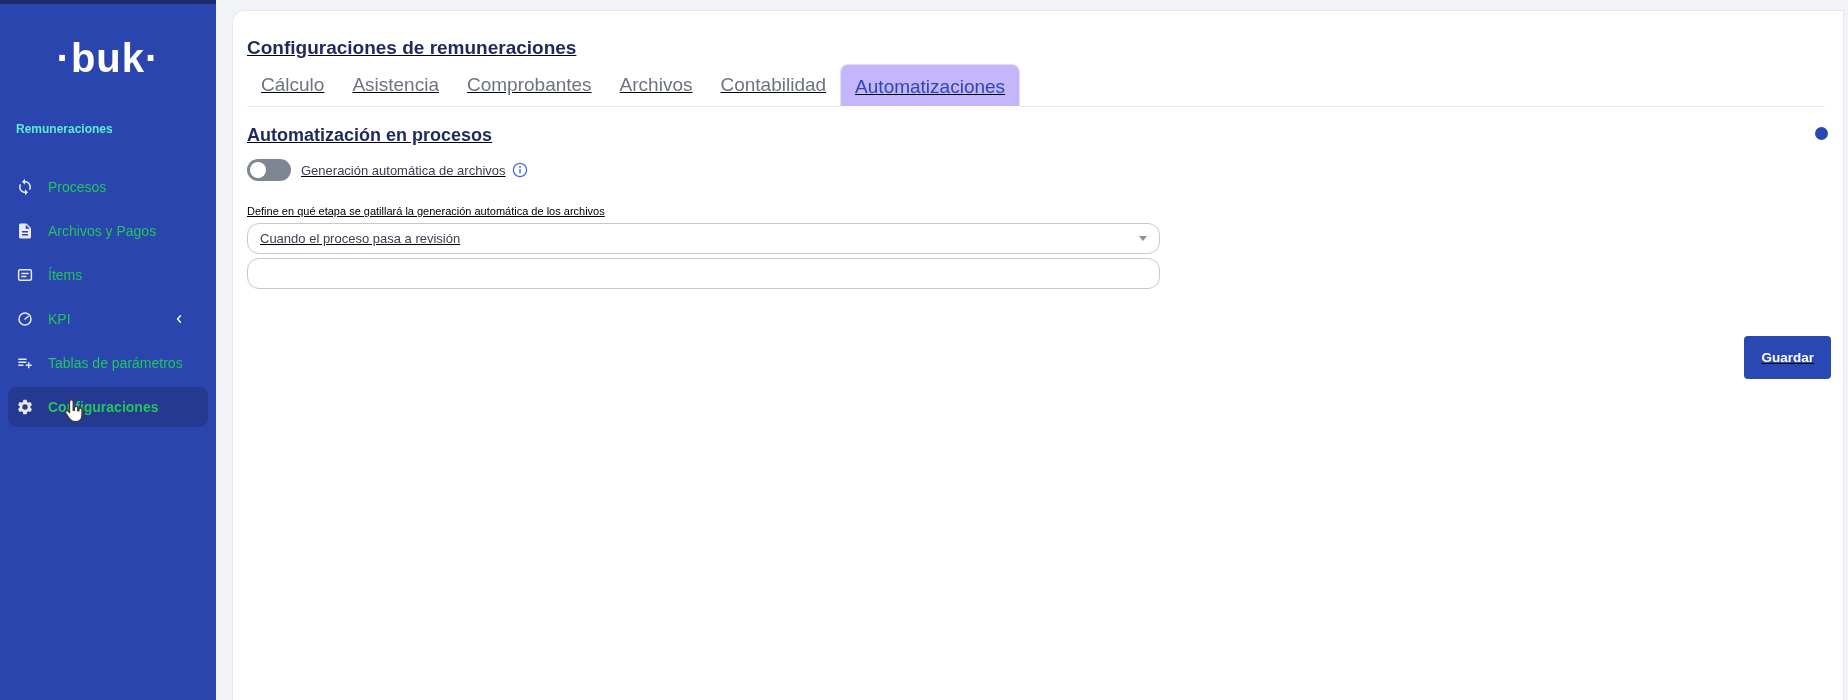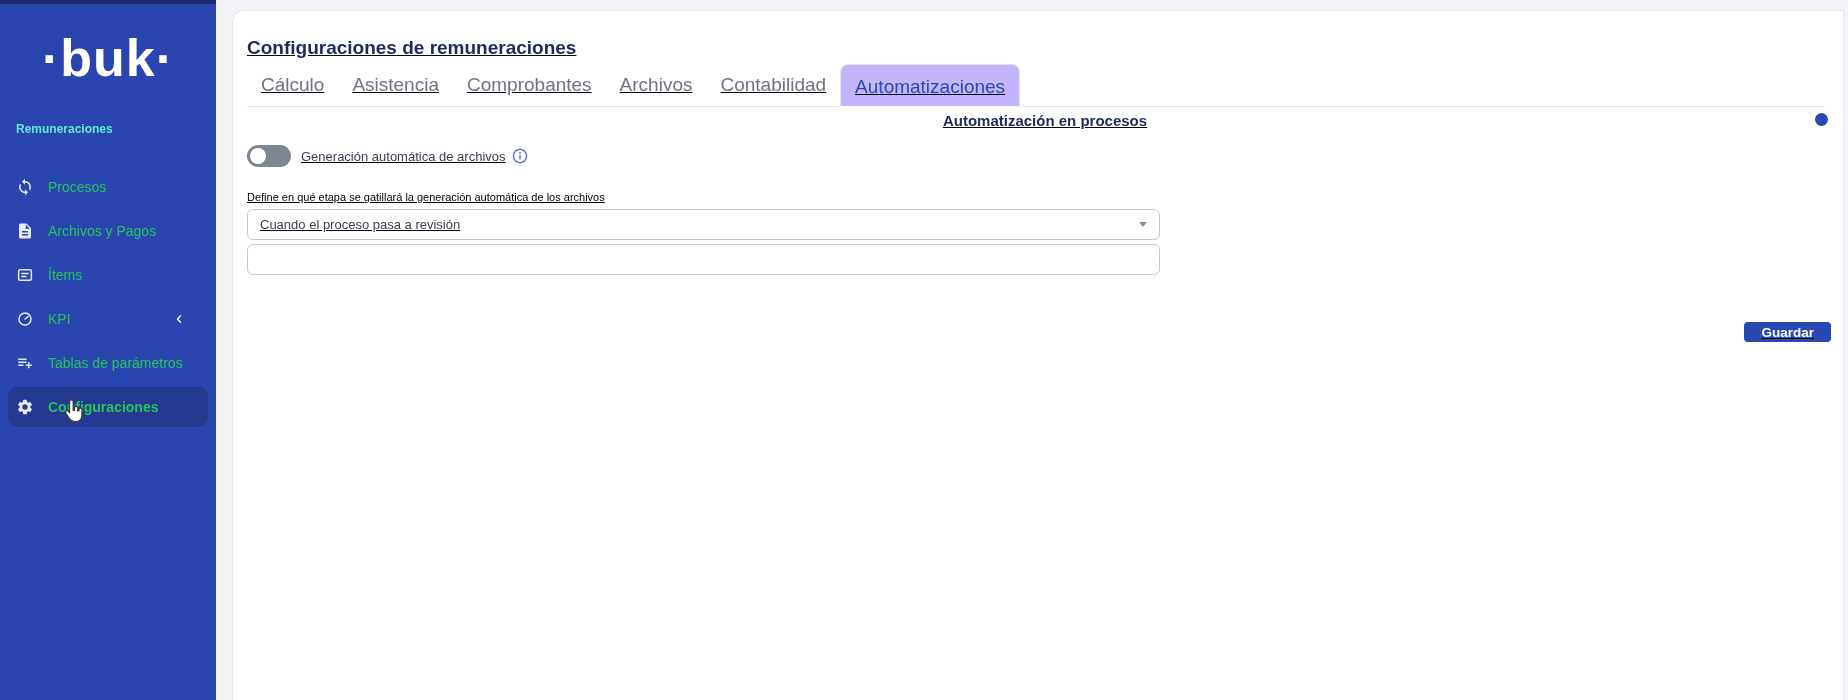--- a/index.html
+++ b/index.html
@@ -12,21 +12,21 @@
 
   
   .sidebar {
     position: absolute; left: 0; top: 0; width: 216px; height: 700px;
     background: var(--sidebar-bg, #2a45ae);
     color: #fff;
   }
   .sidebar-topstrip { height: 4px; width: 100%; background: var(--sidebar-top-strip, #1c2b6d); }
   .logo {
     margin-top: 32px; text-align: center;
-    font-size: 52px; font-weight: 700; letter-spacing: 1px; line-height: 44px;
+    font-size: 40px; font-weight: 700; letter-spacing: 1px; line-height: 44px;
     color: #ffffff;
   }
   .section-label {
     margin: 42px 0 0 16px;
     font-size: 12px; font-weight: 700; line-height: 14px; color: #5eead4;
   }
   .nav { margin-top: 31px; }
   .nav-item {
     height: 40px; margin: 0 8px 4px 8px; padding-left: 8px;
     display: flex; align-items: center; gap: 14px;
@@ -68,24 +68,23 @@
   .tab.active {
     color: var(--accent, #2a48b4); font-weight: 500;
     background: #c4b5fd;
     border: 1px solid #e0e1e6; border-bottom: 1px solid #ffffff;
     border-radius: 8px 8px 0 0;
     margin-bottom: -1px;
   }
 
   .panel { position: relative; }
   .section-title {
-    margin-top: 4px;
-    font-size: 15px; font-weight: 700; line-height: 20px;
+    margin-top: 18px;
+    font-size: 18px; font-weight: 700; line-height: 20px;
     color: var(--title-navy, #1c2a5e);
-    text-align: center;
   }
   .notif-dot {
     position: absolute; right: 15px; top: 2px;
     width: 13px; height: 13px; border-radius: 50%;
     background: var(--notification-dot, #2a48b4);
     cursor: pointer;
   }
 
   .toggle-row { margin-top: 14px; display: flex; align-items: center; }
   .toggle {
@@ -95,37 +94,37 @@
   .toggle .knob {
     position: absolute; left: 3px; top: 3px;
     width: 16px; height: 16px; border-radius: 50%; background: #ffffff;
   }
   .toggle-label { margin-left: 10px; font-size: 13px; color: #3a4050; }
   .info-icon { margin-left: 6px; width: 16px; height: 16px; display: inline-flex; cursor: pointer; }
 
   .field-label { margin-top: 23px; font-size: 11px; line-height: 15px; color: #000000; }
   .select-box, .text-input {
     margin-top: 4px; width: 913px; height: 31px;
-    border: 1px solid #c5c8d0; border-radius: 6px;
+    border: 1px solid #c5c8d0; border-radius: 12px;
     background: #fff; padding: 0 12px;
     font-size: 13px; color: #3a4050;
     display: flex; align-items: center; justify-content: space-between;
     cursor: pointer;
   }
   .text-input { cursor: text; font-family: "Liberation Sans", sans-serif; }
   .select-caret {
     width: 0; height: 0;
     border-left: 4px solid transparent; border-right: 4px solid transparent;
     border-top: 5px solid #8a8f98;
   }
   .field-label.second { margin-top: 19px; }
 
   .actions { width: 913px0; margin: 47px 12px 0 0; display: flex; justify-content: flex-end; }
   .save-btn {
-    height: 20px; padding: 0 17px;
+    height: 43px; padding: 0 17px;
     background: var(--accent, #2a48b4); color: #fff;
     border: none; border-radius: 4px;
     font-family: "Liberation Sans", sans-serif;
     font-size: 13.5px; font-weight: 700; cursor: pointer;
   }
 </style>
 </head>
 <body>
 
 <aside class="sidebar">

